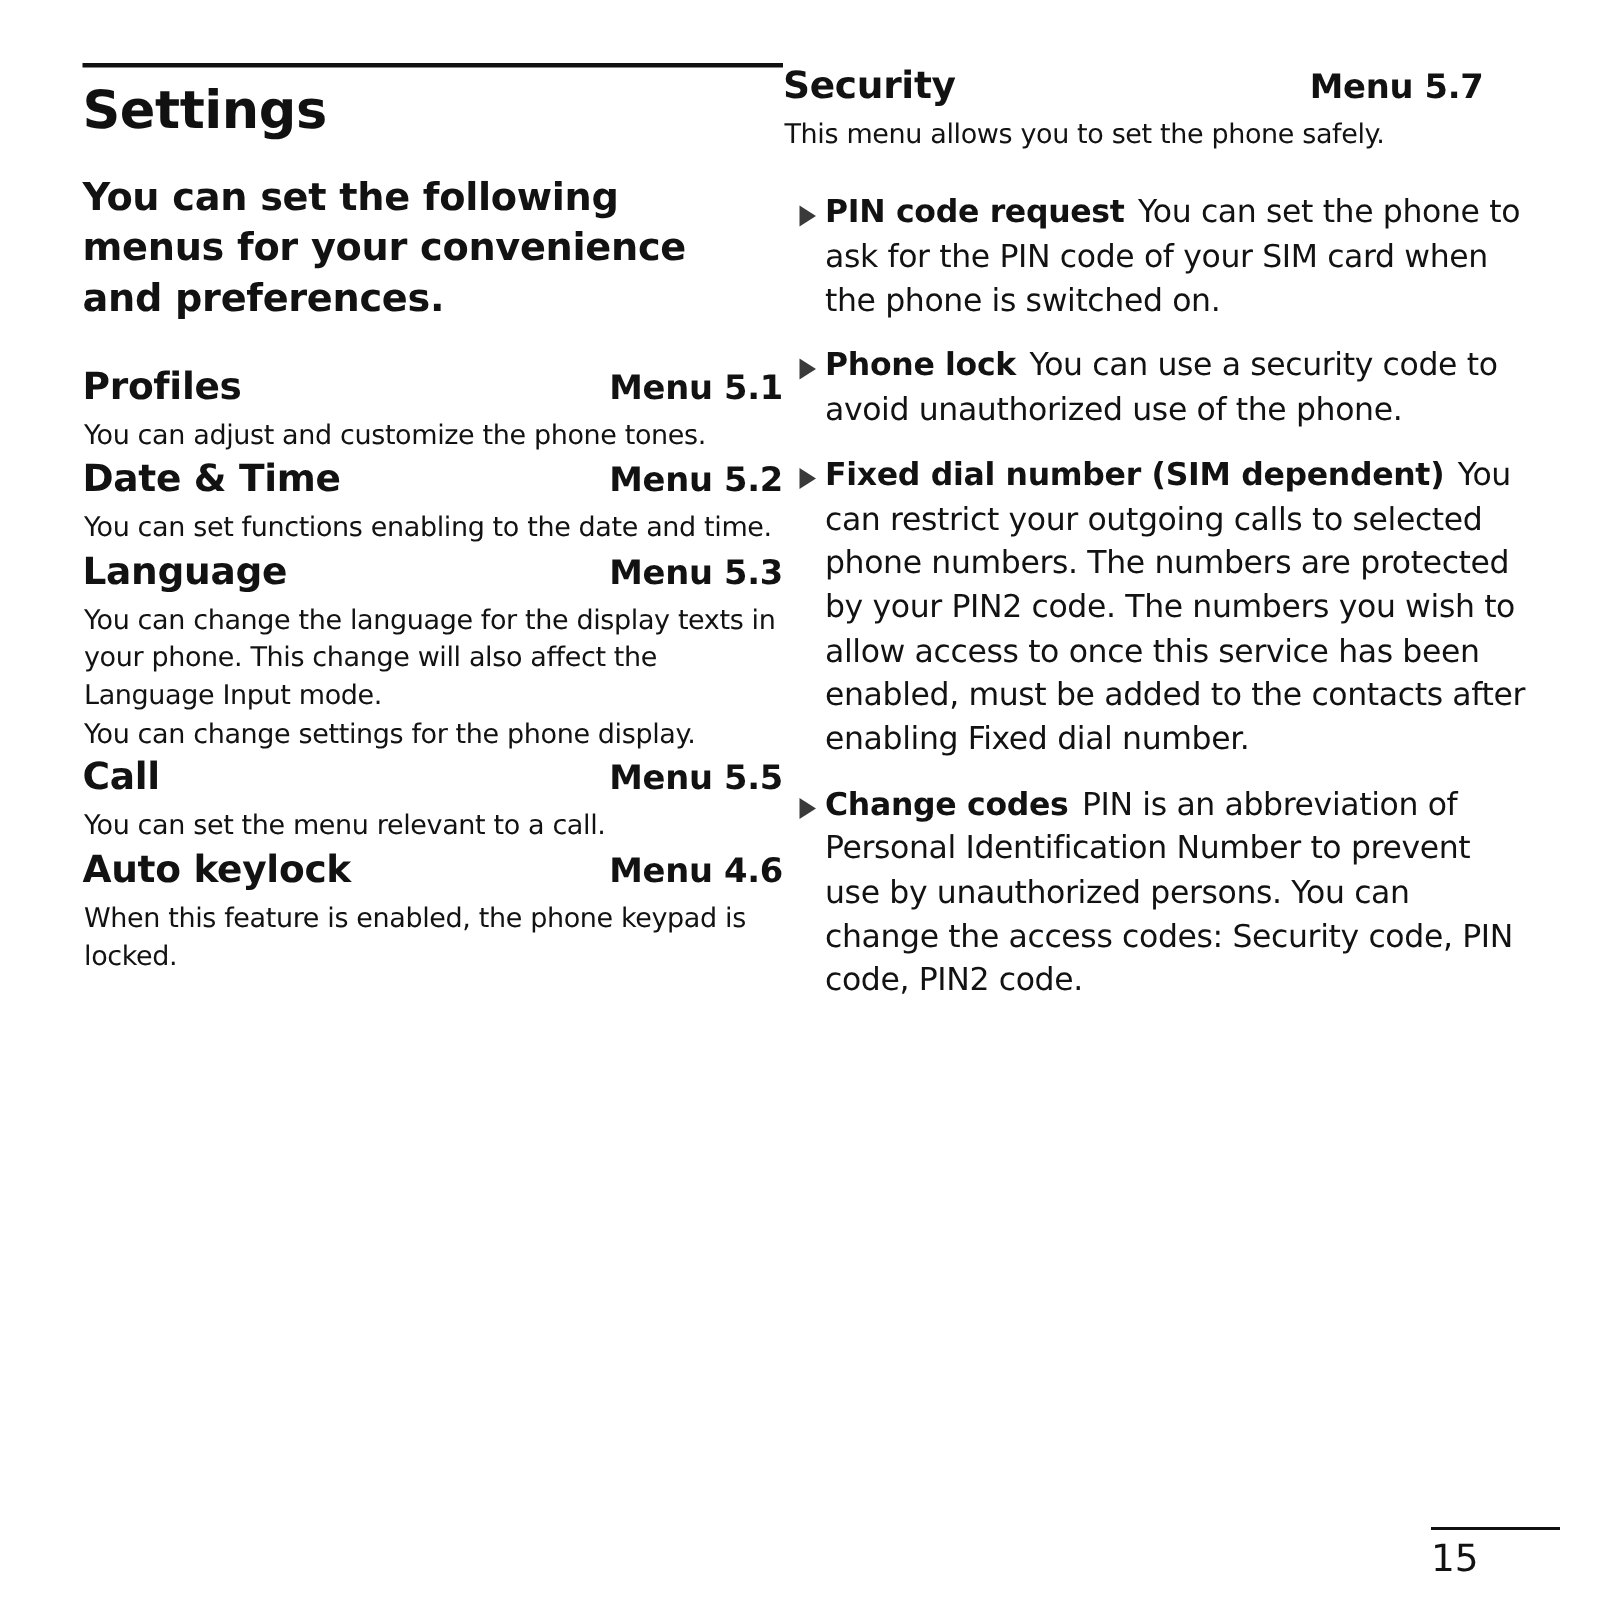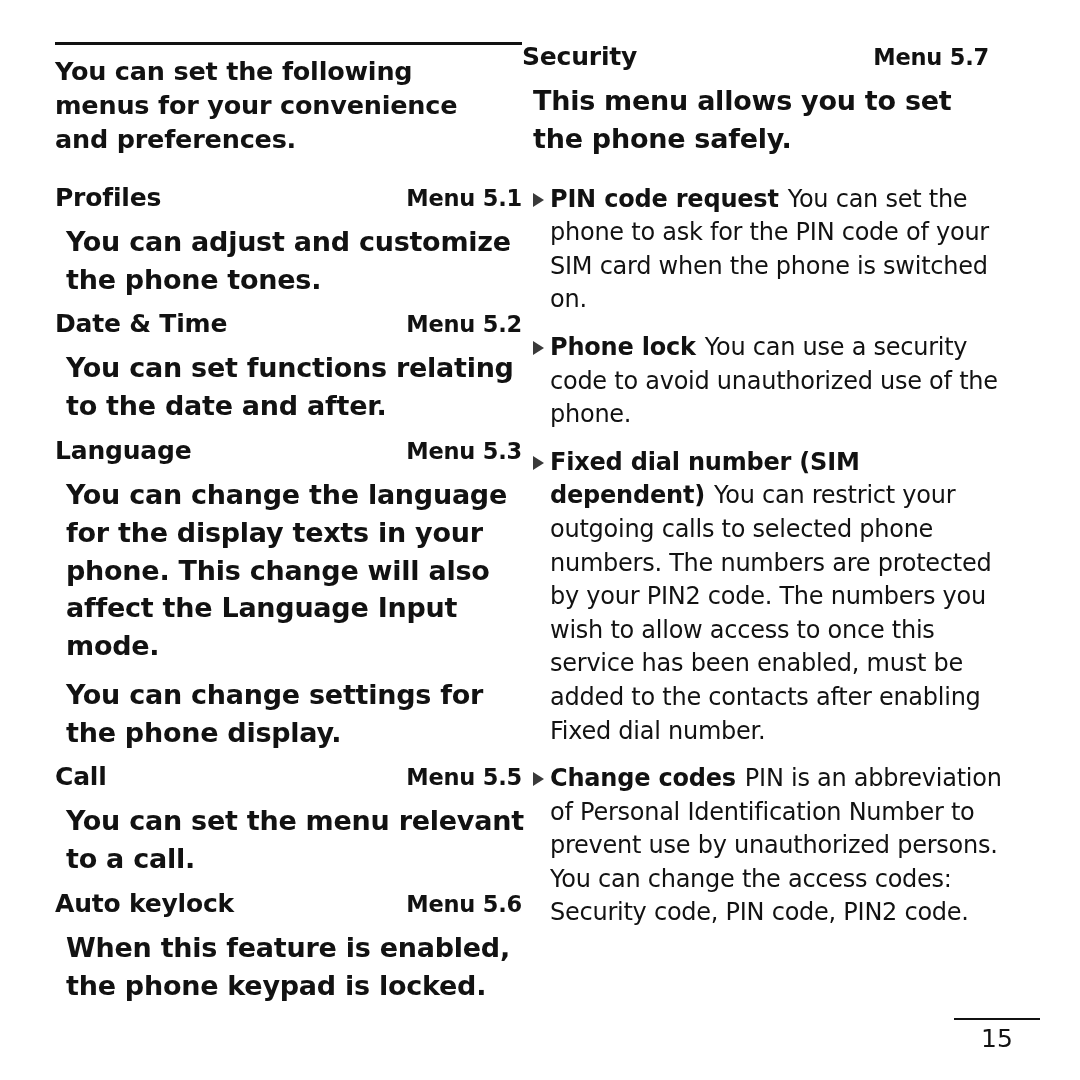--- a/index.html
+++ b/index.html
@@ -90,38 +90,38 @@
     white-space: nowrap;
   }
   .menu-ref {
     font-size: 22.5px;
     font-weight: bold;
     letter-spacing: -0.2px;
     white-space: nowrap;
   }
 
   p.body-text {
-    font-size: 27px;
-    font-weight: bold;
+    font-size: 18px;
+    font-weight: normal;
     line-height: 1.40;
-    margin: 11px;
+    margin: 1px;
     width: 467px;
     letter-spacing: -0.25px;
   }
 
   
   .bullets {
     margin-top: 25px;
   }
   .bullet-item {
     position: relative;
     width: 467px;
     padding-left: 28px;
     margin-bottom: 14px;
-    font-size: 24px;
+    font-size: 21px;
     line-height: 1.40;
     letter-spacing: -0.25px;
   }
   .bullet-item:last-child {
     margin-bottom: 0;
   }
   .bullet-marker {
     position: absolute;
     left: 11px;
     top: 10px;
@@ -142,21 +142,20 @@
   .bullet-desc {
     font-weight: normal;
   }
 
   
   .page-footer {
     position: absolute;
     right: 40px;
     bottom: 28px;
     width: 86px;
-    text-align: center;
   }
   .page-rule {
     width: 86px;
     height: 2px;
     background: #111111;
     margin-bottom: 5px;
   }
   .page-number {
     font-size: 25px;
     font-weight: normal;
@@ -168,37 +167,38 @@
 <body>
 
 <div class="page">
 
   <div class="columns">
 
     <div class="col col-left">
 
       <div class="title-rule"></div>
 
+      <h1 class="chapter-title">Settings</h1>
 
       <p class="intro">You can set the following menus for your convenience and preferences.</p>
 
       <div>
         <div class="menu-row">
           <span class="menu-name">Profiles</span>
           <span class="menu-ref">Menu 5.1</span>
         </div>
         <p class="body-text">You can adjust and customize the phone tones.</p>
       </div>
 
       <div>
         <div class="menu-row">
           <span class="menu-name">Date &amp; Time</span>
           <span class="menu-ref">Menu 5.2</span>
         </div>
-        <p class="body-text">You can set functions relating to the date and after.</p>
+        <p class="body-text">You can set functions enabling to the date and time.</p>
       </div>
 
       <div>
         <div class="menu-row">
           <span class="menu-name">Language</span>
           <span class="menu-ref">Menu 5.3</span>
         </div>
         <p class="body-text">You can change the language for the display texts in your phone. This change will also affect the Language Input mode.</p>
       </div>
 
@@ -210,21 +210,21 @@
         <div class="menu-row">
           <span class="menu-name">Call</span>
           <span class="menu-ref">Menu 5.5</span>
         </div>
         <p class="body-text">You can set the menu relevant to a call.</p>
       </div>
 
       <div>
         <div class="menu-row">
           <span class="menu-name">Auto keylock</span>
-          <span class="menu-ref">Menu 5.6</span>
+          <span class="menu-ref">Menu 4.6</span>
         </div>
         <p class="body-text">When this feature is enabled, the phone keypad is locked.</p>
       </div>
 
     </div>
 
     <div class="col col-right">
       <div class="col-right-inner">
 
         <div>

